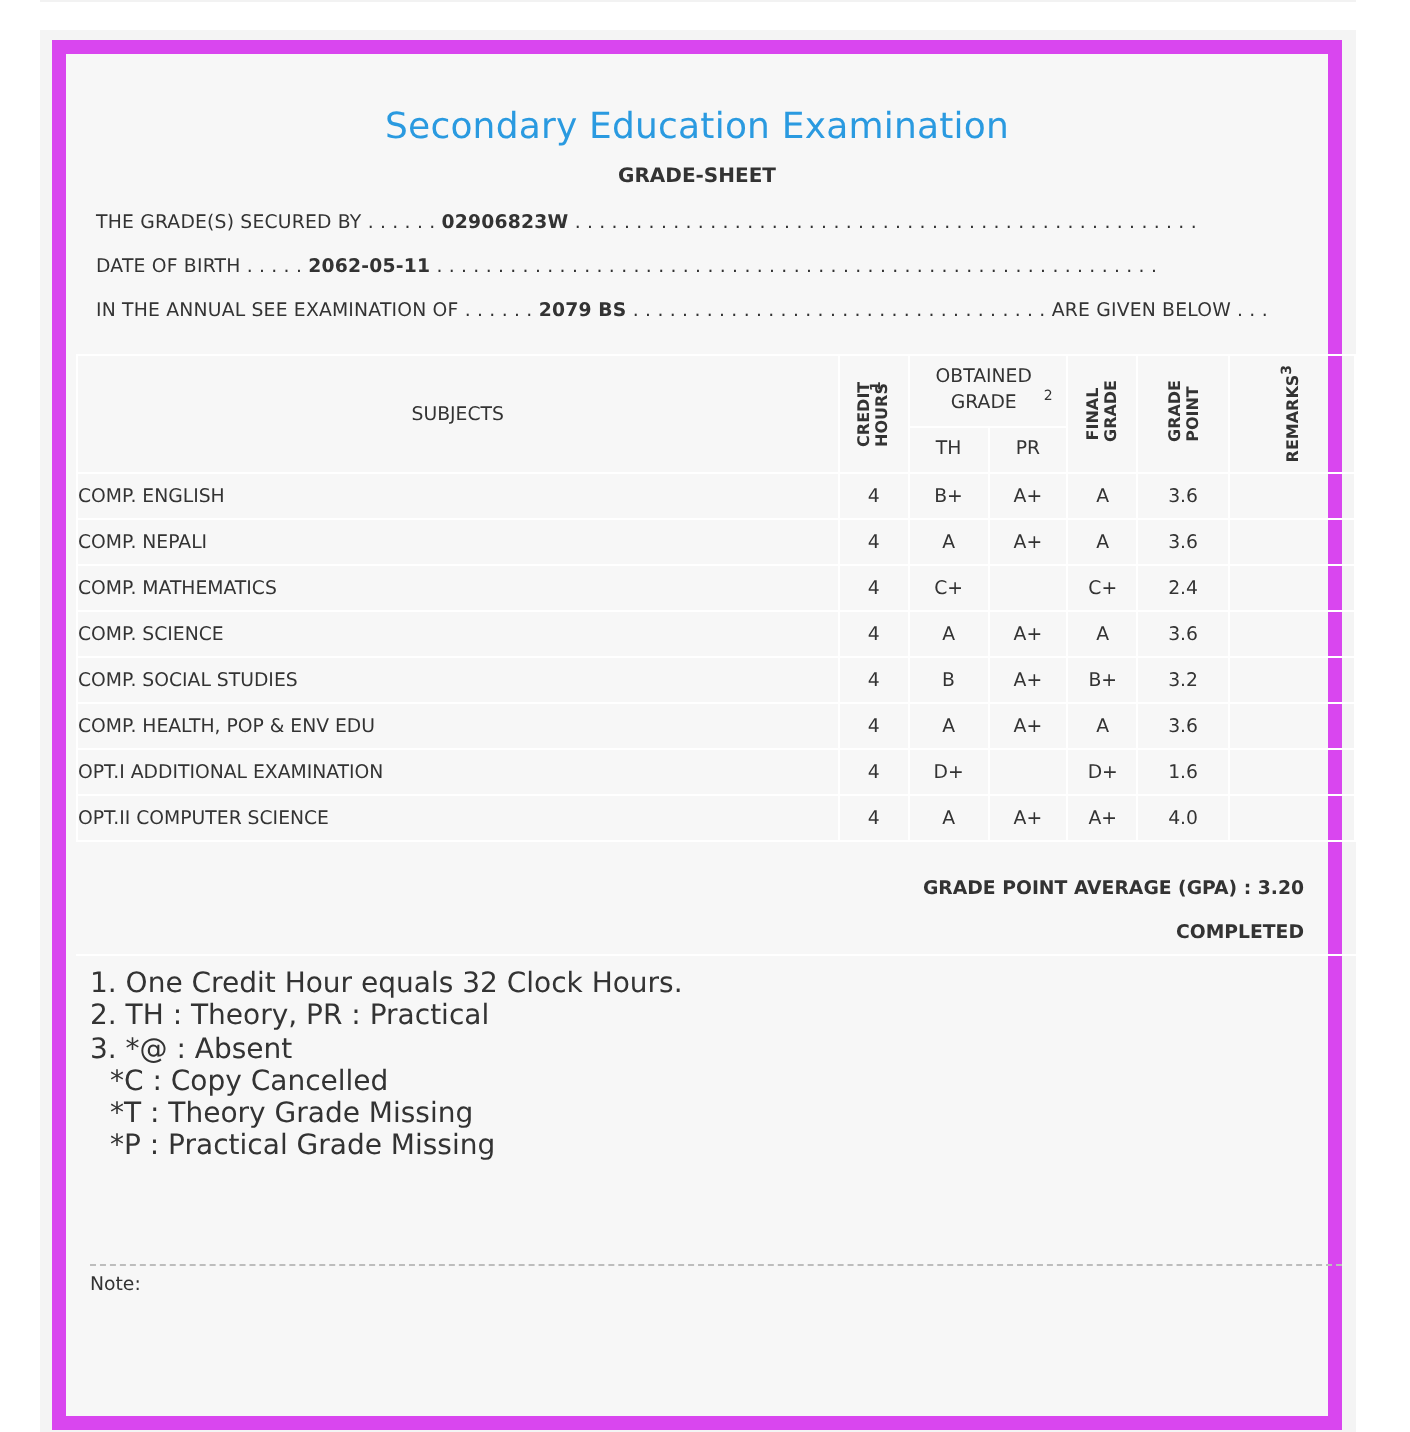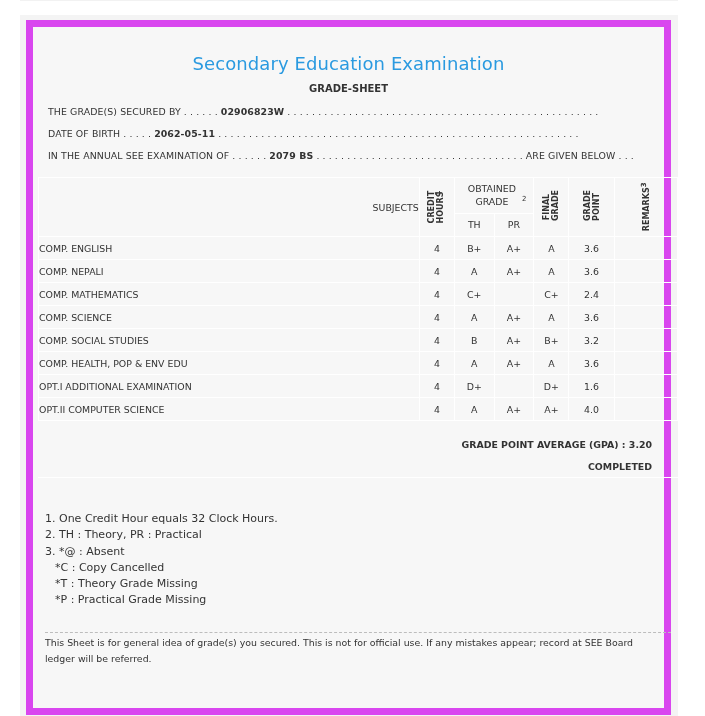--- a/index.html
+++ b/index.html
@@ -10,32 +10,32 @@
   .sheet { position: absolute; left: 26px; top: 20px; width: 645px; height: 695px; background: #f7f7f7;
            border: 7px solid #d946ef; box-sizing: border-box; }
   .title { position: absolute; left: 0; width: 100%; top: 26px; text-align: center; color: #2a9ae0;
            font-family: "DejaVu Sans", sans-serif; font-size: 18px; font-weight: normal; letter-spacing: 0.1px; }
   .subtitle { position: absolute; left: 0; width: 100%; top: 56px; text-align: center; font-size: 10px;
               font-weight: bold; color: #333; }
   .info { position: absolute; left: 15px; font-size: 9.4px; color: #333; white-space: nowrap; letter-spacing: 0.1px; }
   .info .val { font-weight: bold; }
   table.grades { position: absolute; left: 5px; top: 150px; width: 640px; border-collapse: collapse; font-size: 9.4px; }
   table.grades td, table.grades th { border: 1px solid #ffffff; padding: 0; font-weight: normal; }
-  th.subjects { text-align: right; padding-left: 8px; height: 58px; width: 378px; font-weight: bold; }
+  th.subjects { text-align: center; padding-left: 8px; height: 58px; width: 378px; font-weight: bold; }
   th.vert { width: 34px; position: relative; }
   th.vert .vtext { display: inline-block; transform: rotate(-90deg); font-size: 8px; font-weight: bold;
                    line-height: 9px; white-space: nowrap; text-align: center; }
   th.obt { height: 34px; width: 78px; font-size: 9.4px; font-weight: bold; line-height: 13px; }
   th.sub { height: 22px; width: 38px; font-size: 9.4px; }
   sup { font-size: 7px; }
   td.name { text-align: left; padding-left: 8px; height: 22px; font-weight: bold; font-size: 9.4px; }
   td.c { text-align: center; font-weight: bold; font-size: 9.4px; }
   .gpa { position: absolute; right: 12px; font-size: 9.4px; font-weight: bold; text-align: center; }
   .sep { position: absolute; left: 5px; width: 640px; height: 1px; background: #ffffff; }
-  .legend { position: absolute; left: 12px; top: 457px; font-size: 11px; line-height: 16.3px; margin-top: 27px; }
+  .legend { position: absolute; left: 12px; top: 457px; font-size: 14px; line-height: 16.3px; }
   .legend div { white-space: nowrap; }
   .legend .ind { padding-left: 10px; }
   .dash { position: absolute; left: 12px; top: 605px; width: 626px; border-top: 1px dashed #bdbdbd; }
   .note { position: absolute; left: 12px; top: 608px; width: 620px; font-size: 9.4px; line-height: 16px; }
 </style>
 </head>
 <body>
 
 <div class="topline"></div>
 <div class="outer"></div>
@@ -169,15 +169,15 @@
     <div>1. One Credit Hour equals 32 Clock Hours.</div>
     <div>2. TH : Theory, PR : Practical</div>
     <div>3. *@ : Absent</div>
     <div class="ind">*C : Copy Cancelled</div>
     <div class="ind">*T : Theory Grade Missing</div>
     <div class="ind">*P : Practical Grade Missing</div>
   </div>
 
   <div class="dash"></div>
   <div class="note">
-    <div>This Sheet is for general idea of grade(s) you secured. This is not for official use. If any mistakes appear; record at SEE Board ledger will be referred.</div>
+    <div>Note:</div>
   </div>
 </div>
 
 </body></html>

